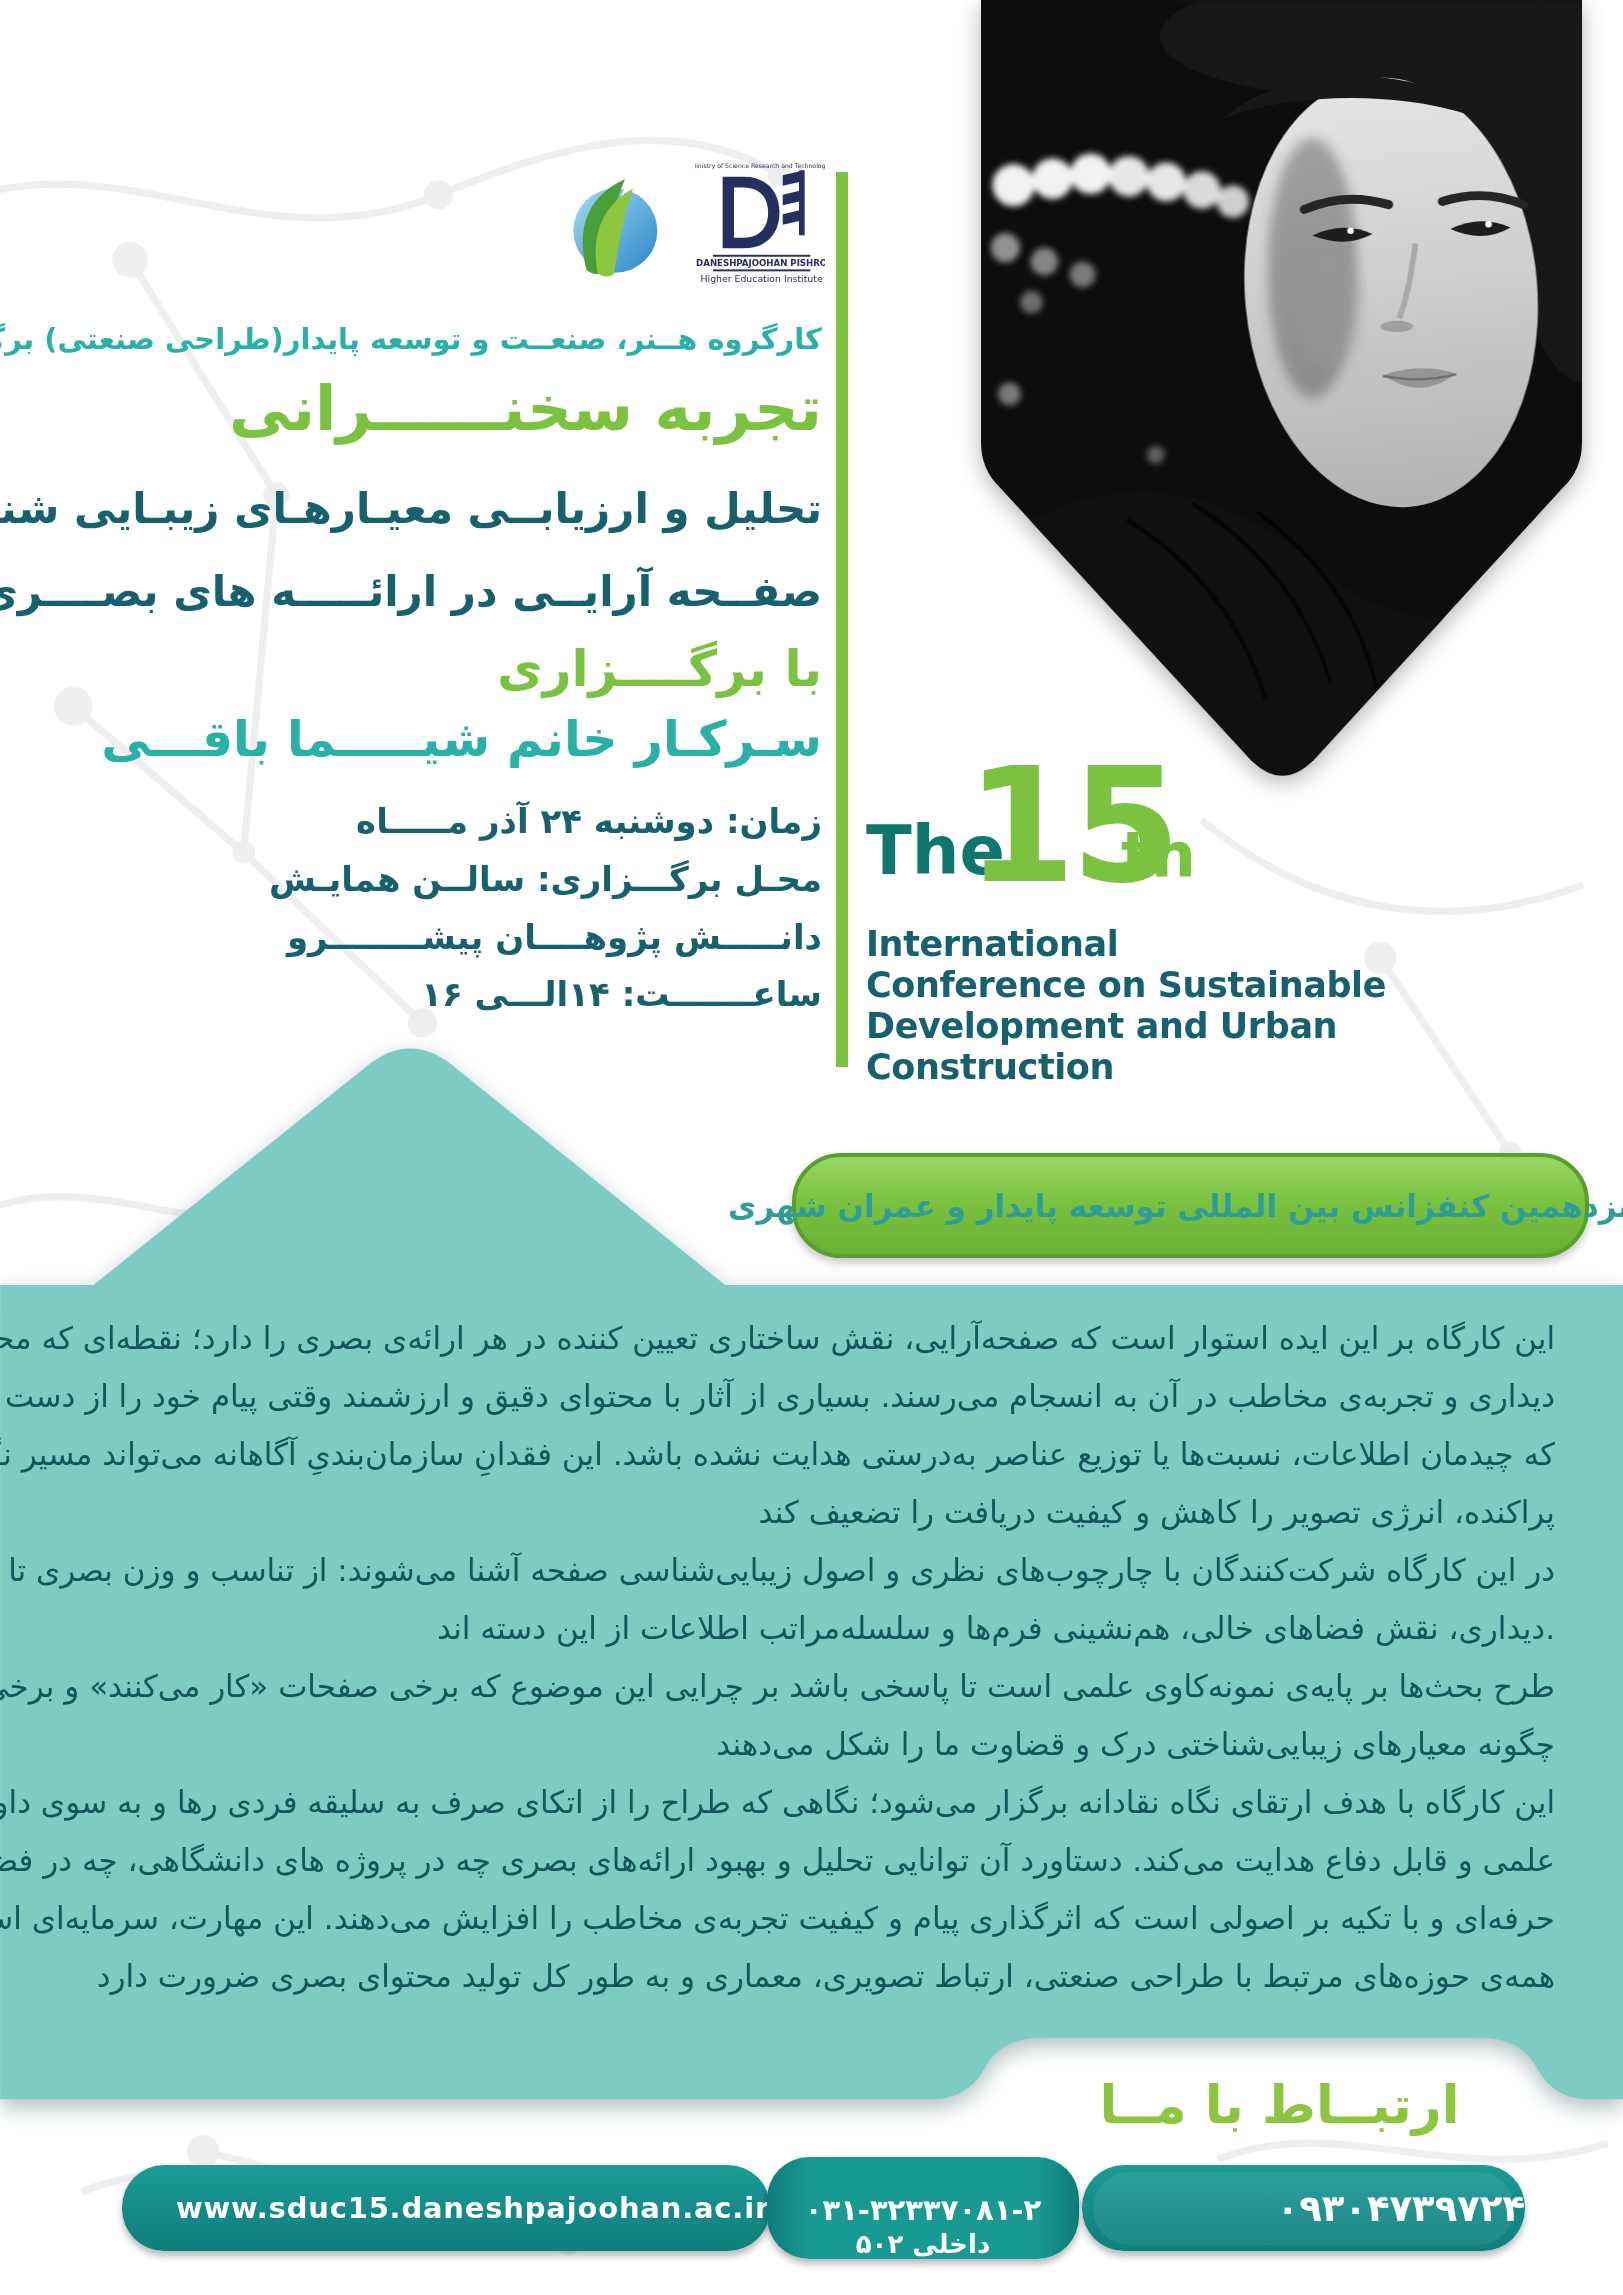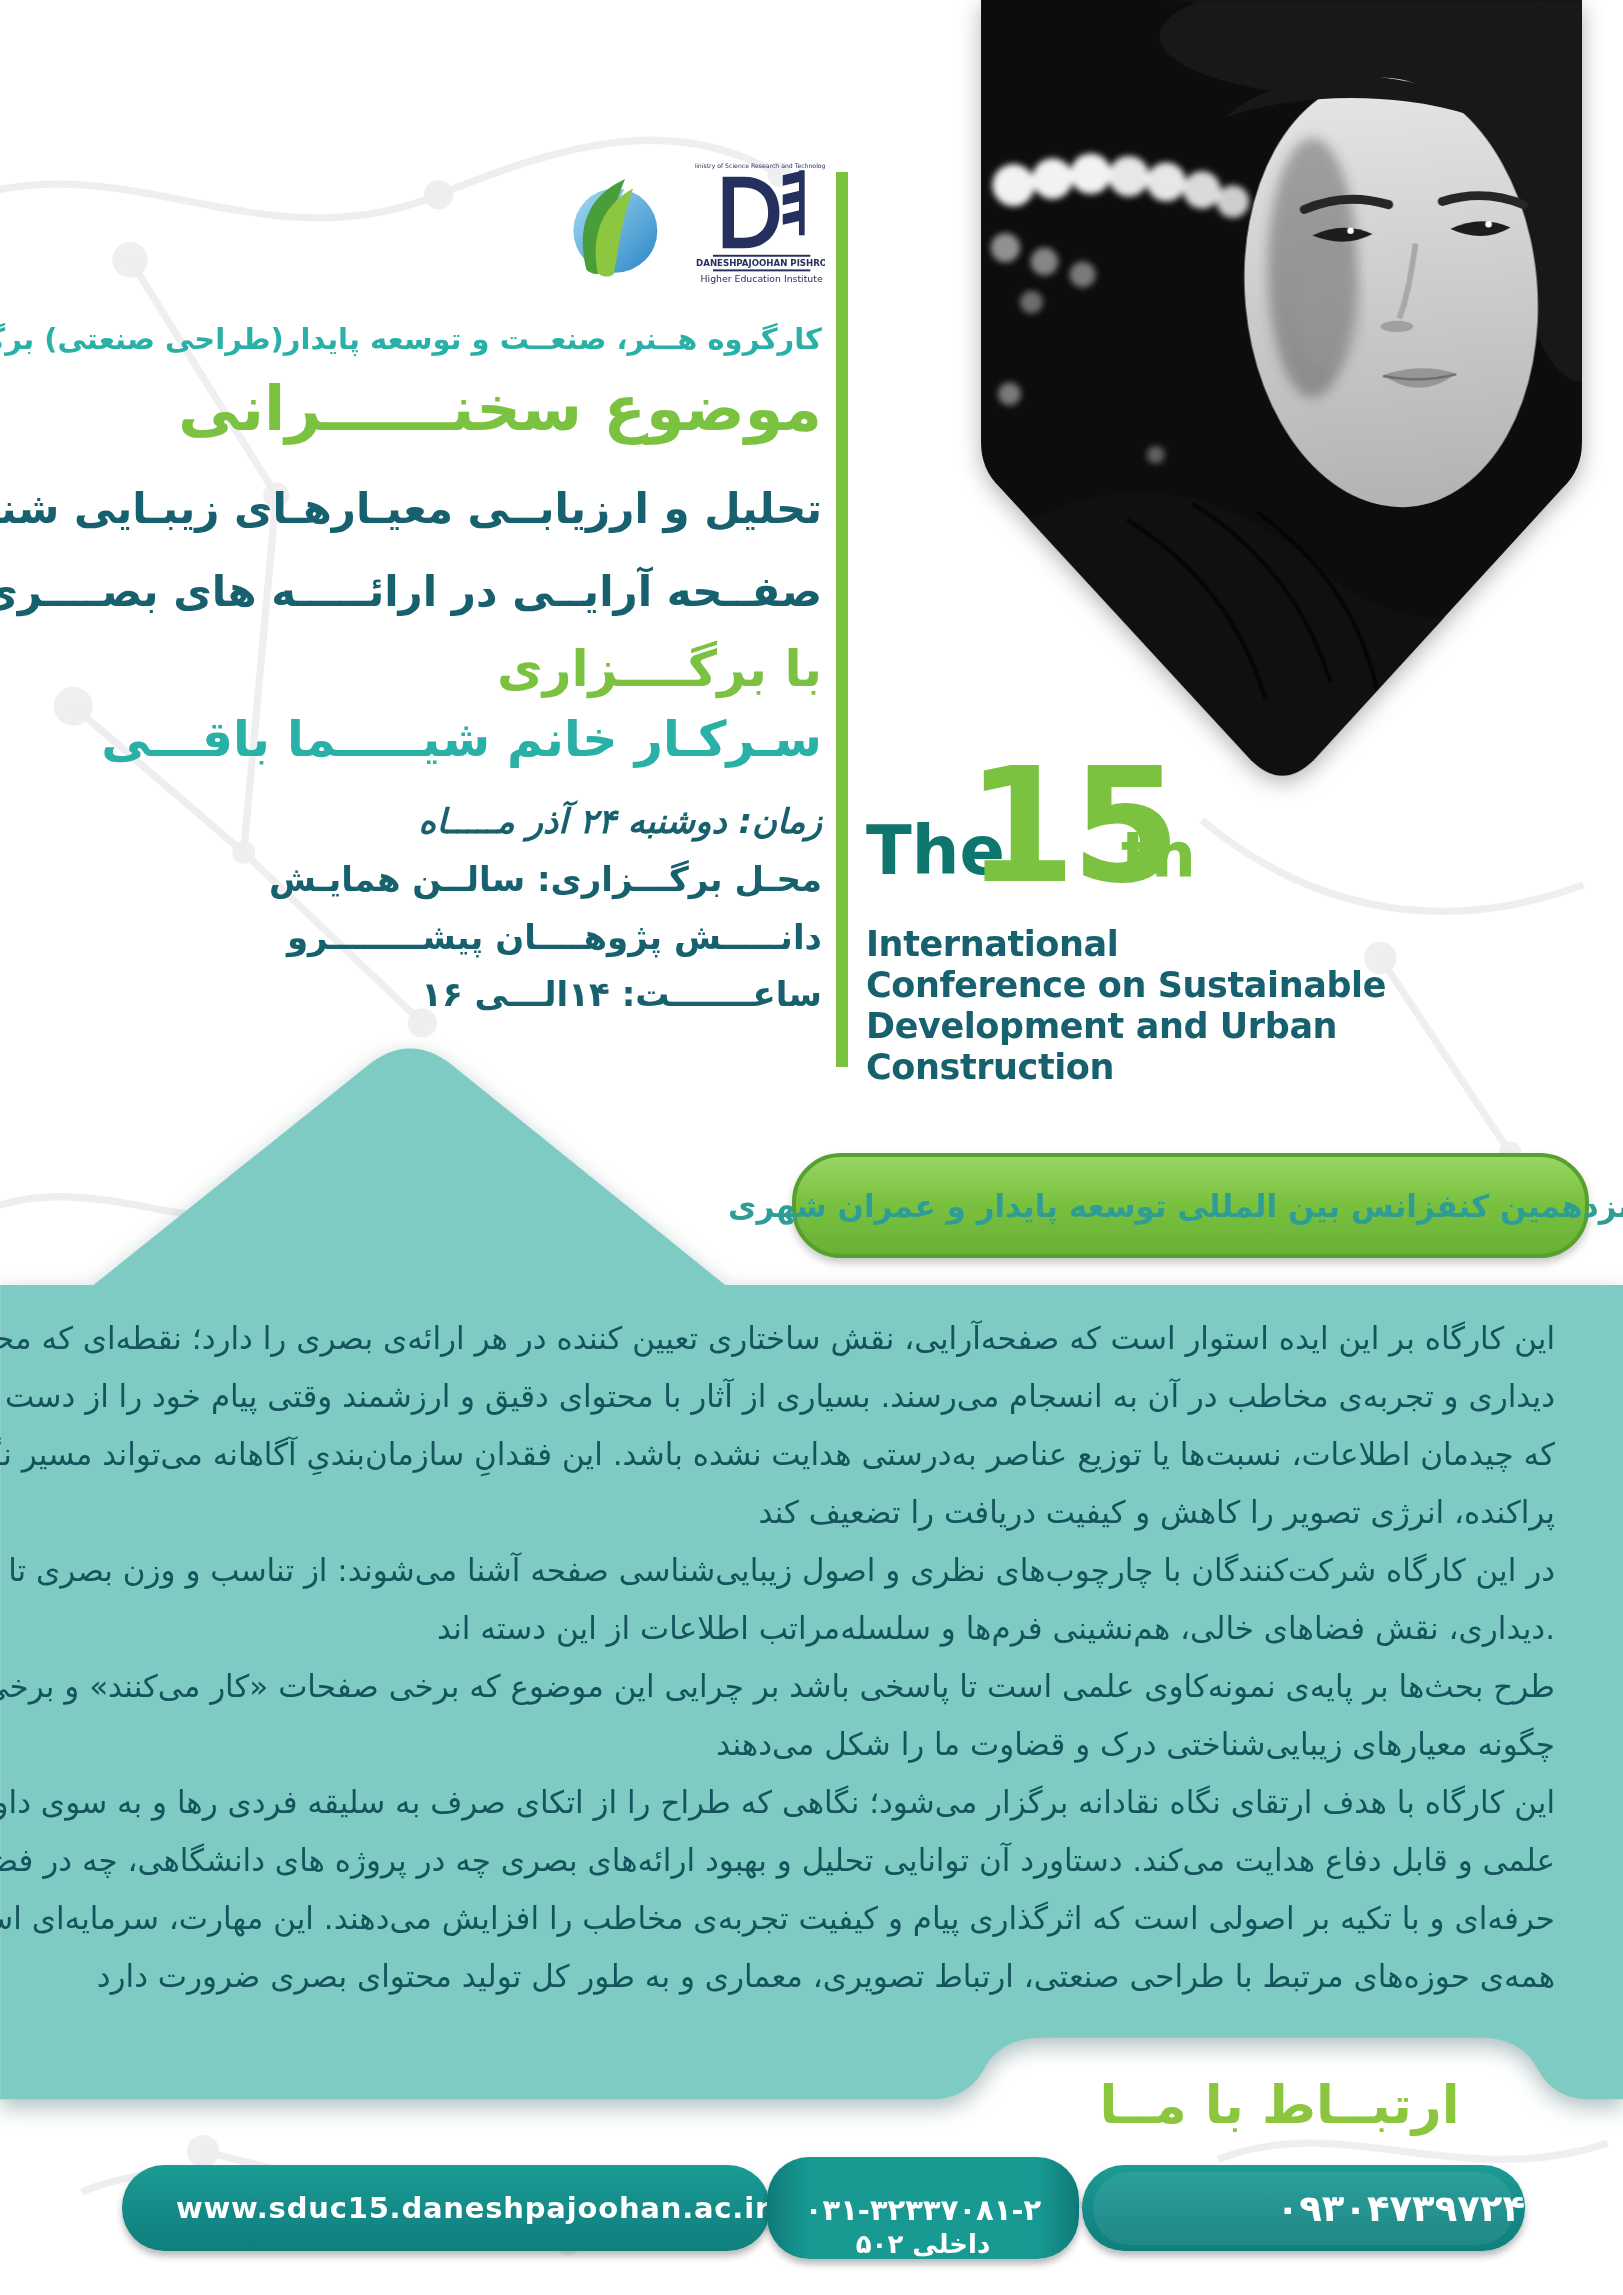--- a/index.html
+++ b/index.html
@@ -25,21 +25,21 @@
   .c-teal{color:#2ab1a7;}
   .c-dark{color:#17606d;}
   .c-green{color:#7cc241;}
   .line-workgroup{top:322px;font-size:29px;}
   .h-speech{top:372px;font-size:62px;}
   .h-topic1{top:484px;font-size:42px;}
   .h-topic2{top:567px;font-size:42px;}
   .h-with{top:640px;font-size:50px;}
   .h-speaker{top:711px;font-size:49px;}
   .info{font-size:34px;}
-  .info-1{top:801px;font-style:italic;}.info-2{top:859px;}.info-3{top:917px;}.info-4{top:974px;}
+  .info-1{top:801px;}.info-2{top:859px;}.info-3{top:917px;}.info-4{top:974px;}
 
   
   .the-word{left:866px;top:818px;font-size:67px;font-weight:700;color:#0f766e;z-index:3;line-height:1;}
   .num15{left:966px;top:747px;font-size:158px;font-weight:700;color:#7cc241;z-index:3;line-height:1;letter-spacing:-4.9px;}
   .th-word{left:1121px;top:823px;font-size:63px;font-weight:700;color:#7cc241;z-index:3;line-height:1;}
   .conf-lines{left:866px;top:924px;width:617px;z-index:3;color:#17606d;font-weight:700;
               font-size:35px;line-height:41px;letter-spacing:-0.4px;}
 
   
   .teal-shape{left:0;top:0;z-index:1;filter:drop-shadow(0 8px 11.4px rgba(20,70,70,.35));}
@@ -207,21 +207,21 @@
       <rect x="22" y="118" width="120" height="2.4"></rect>
       <rect x="22" y="136" width="120" height="2.4"></rect>
     </g>
     <text x="82" y="132" font-size="10.6" font-weight="bold" fill="#26305f" text-anchor="middle" font-family="DejaVu Sans, sans-serif">DANESHPAJOOHAN PISHRO</text>
     <text x="82" y="152" font-size="11.5" fill="#26305f" text-anchor="middle" font-family="DejaVu Sans, sans-serif">Higher Education Institute</text>
   </svg>
 
   <div class="abs green-bar"></div>
 
   <div class="rtl-line line-workgroup c-teal">کارگروه هــنر، صنعــت و توسعه پایدار(طراحی صنعتی) برگــزار می کند.</div>
-  <div class="rtl-line h-speech c-green">موضوع سخنــــــرانی</div>
+  <div class="rtl-line h-speech c-green">تجربه سخنــــــرانی</div>
   <div class="rtl-line h-topic1 c-dark">تحلیل و ارزیابــی معیـارهـای زیبـایی شناخــتی</div>
   <div class="rtl-line h-topic2 c-dark">صفــحه آرایــی در ارائـــــه های بصــــری</div>
   <div class="rtl-line h-with c-green">با برگــــزاری</div>
   <div class="rtl-line h-speaker c-teal">سـرکـار خانم شیـــــما باقـــی</div>
   <div class="rtl-line info info-1 c-dark">زمان: دوشنبه ۲۴ آذر مـــــاه</div>
   <div class="rtl-line info info-2 c-dark">محـل برگـــزاری: سالــن همایـش</div>
   <div class="rtl-line info info-3 c-dark">دانـــــش پژوهــــان پیشــــــــرو</div>
   <div class="rtl-line info info-4 c-dark">ساعـــــــت: ۱۴الـــی ۱۶</div>
 
   <div class="abs the-word">The</div>

